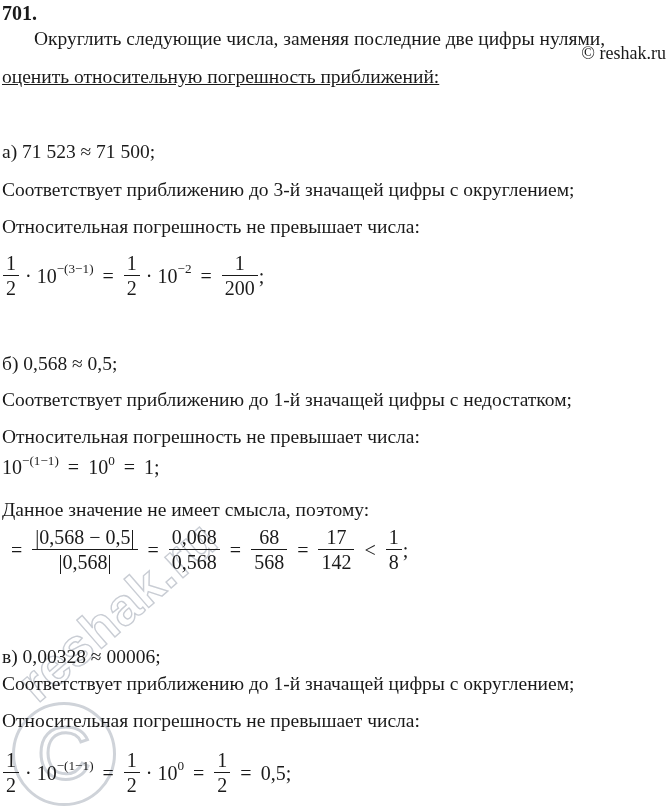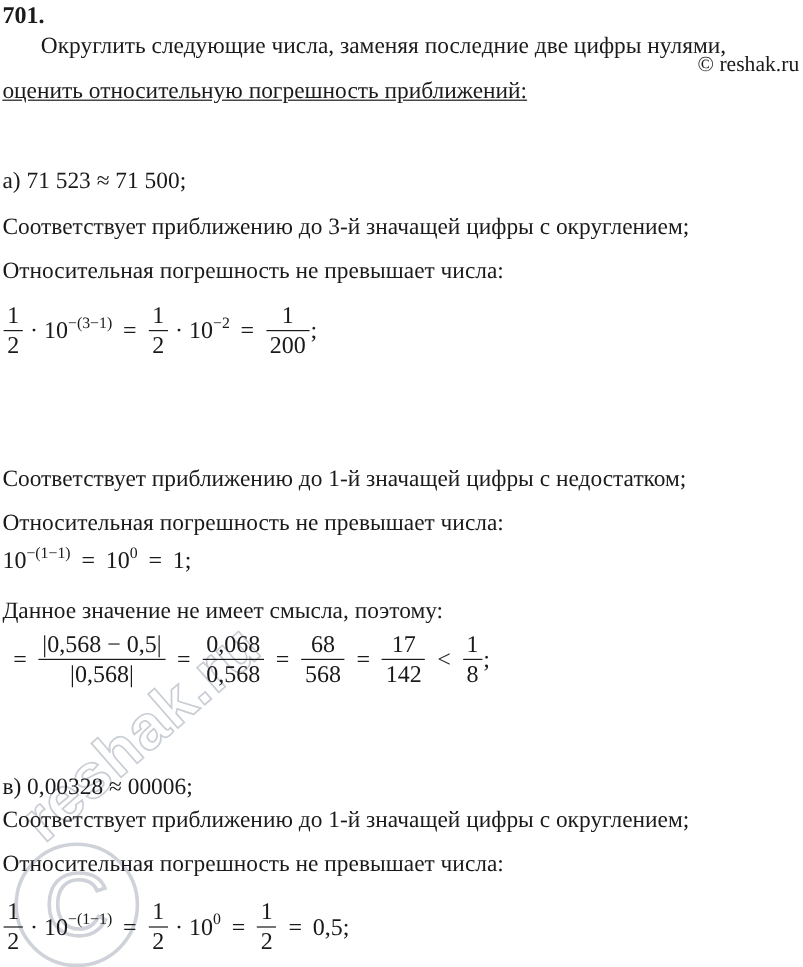--- a/index.html
+++ b/index.html
@@ -207,20 +207,21 @@
         <span class="sup">−2</span>
       <span class="eq">=</span>
       <span class="frac">
         <span class="num">1</span>
         <span class="bar"></span>
         <span class="den">200</span>
       </span>
       <span>;</span>
     </div>
 
+    <div class="abs ln" id="p-b-head">б) 0,568 ≈ 0,5;</div>
     <div class="abs ln" id="p-b-l1">Соответствует приближению до 1-й значащей цифры с недостатком;</div>
     <div class="abs ln" id="p-b-l2">Относительная погрешность не превышает числа:</div>
 
     <div class="abs math" id="p-b-math">
       <span>10</span>
         <span class="sup">−(1−1)</span>
       <span class="eq">=</span>
       <span>10</span>
         <span class="sup">0</span>
       <span class="eq">=</span>

